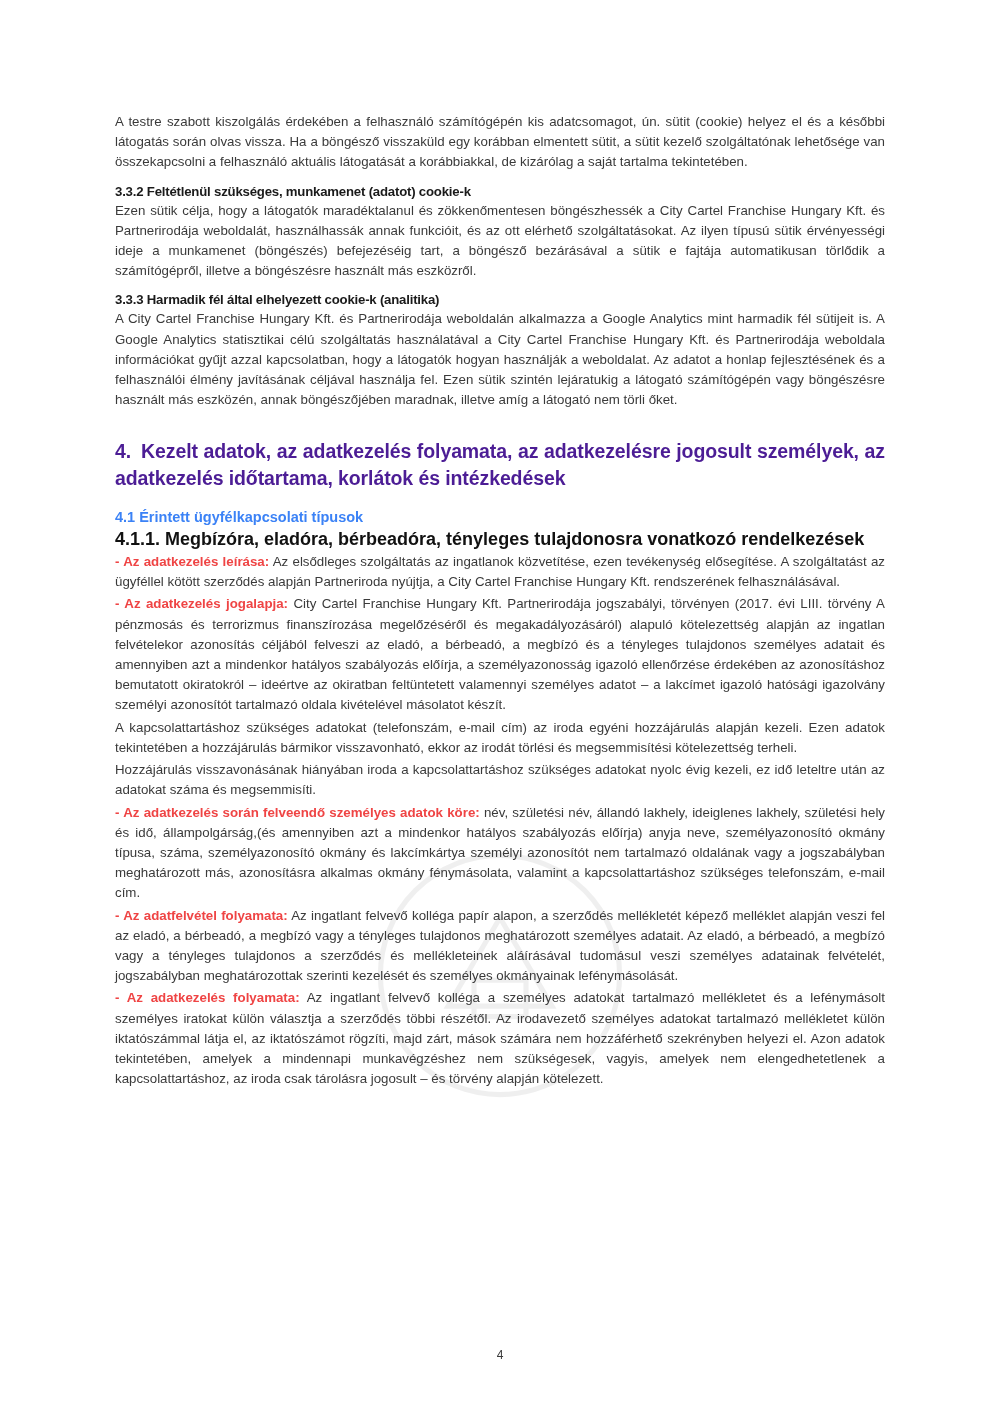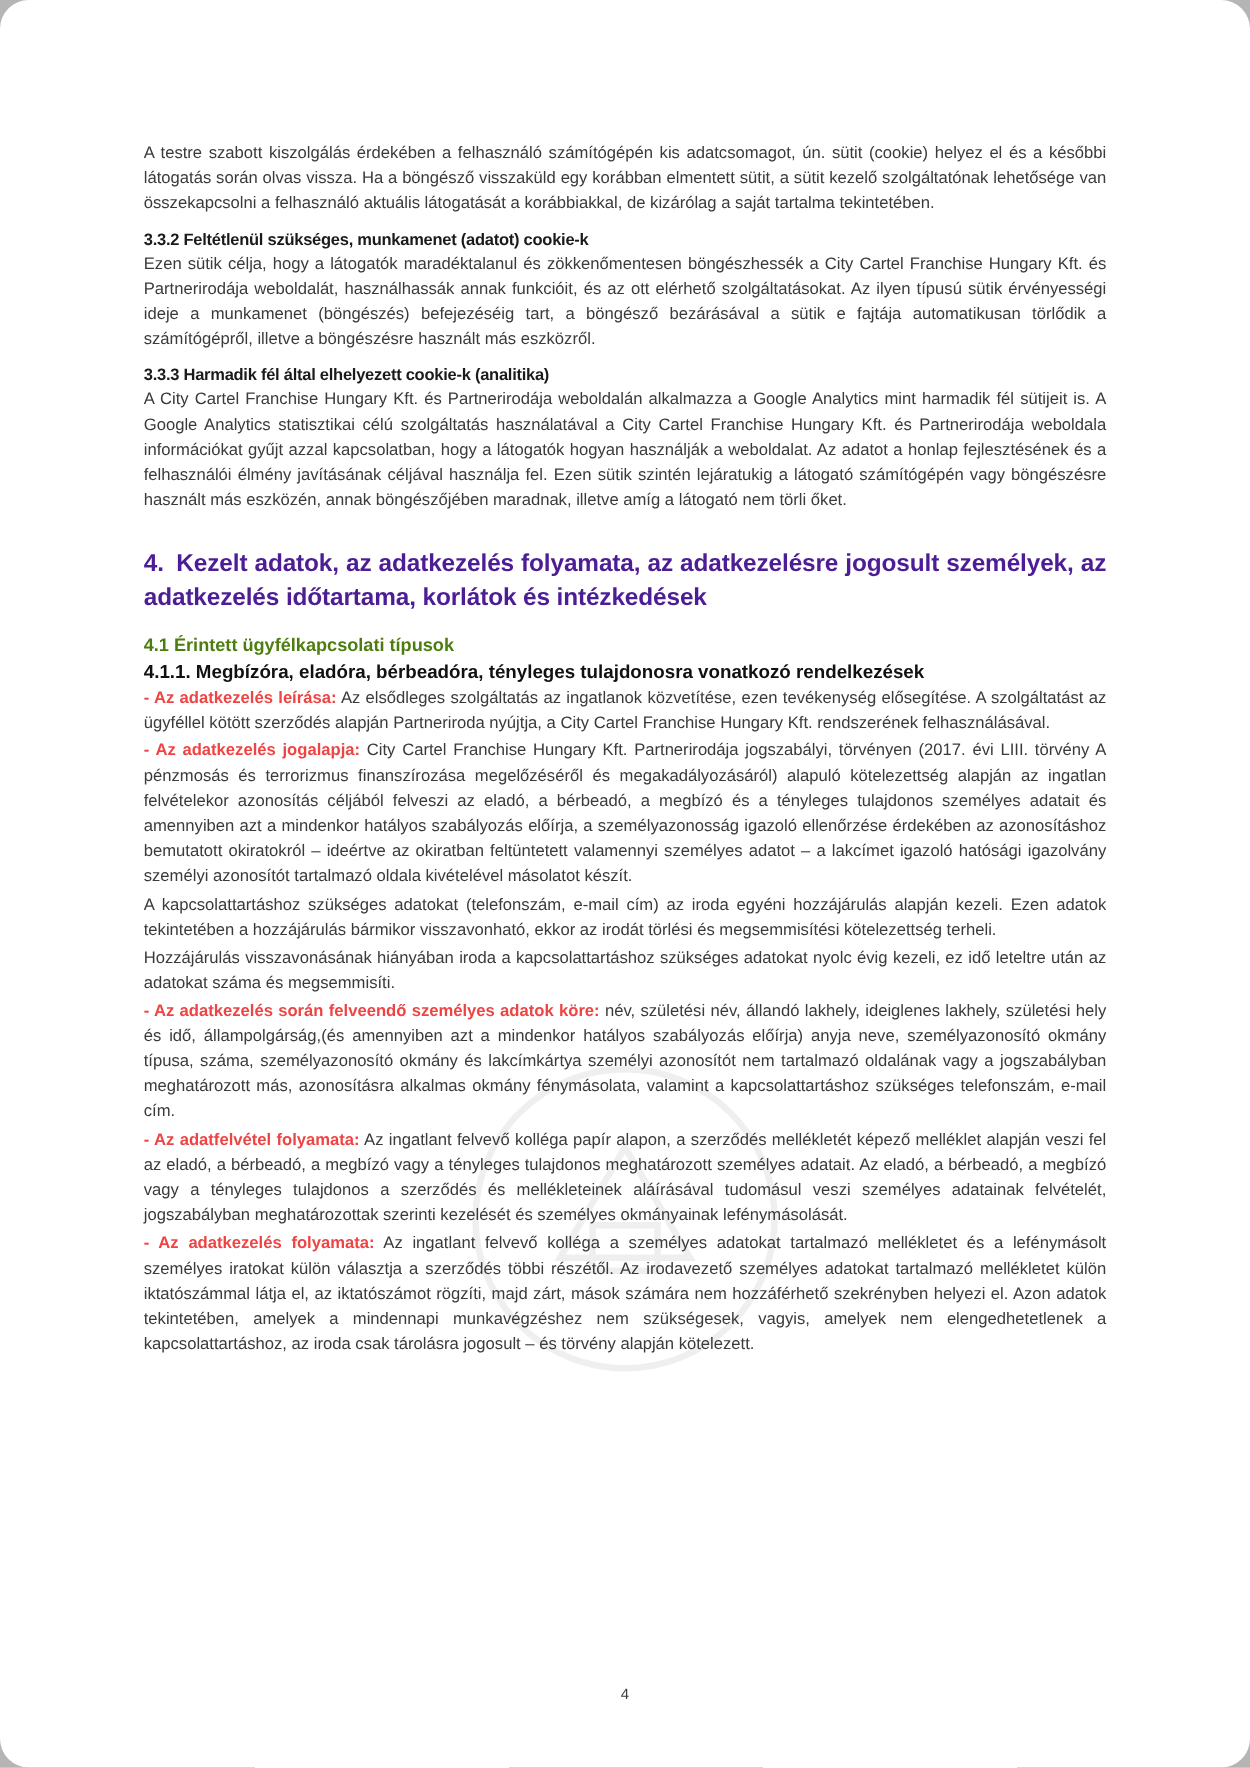--- a/index.html
+++ b/index.html
@@ -9,21 +9,20 @@
   }
   .page {
     width: 1000px;
     height: 1414px;
     background: #ffffff;
     position: relative;
     overflow: hidden;
     box-sizing: border-box;
     font-family: "Liberation Sans", sans-serif;
     color: #2a2a2a;
-    border-radius: 23px;
   }
   .content {
     position: absolute;
     left: 115px;
     top: 112px;
     width: 770px;
   }
   p, h2, h3, h4 {
     margin: 0;
   }
@@ -55,25 +54,25 @@
     margin-top: 28px;
     margin-bottom: 18px;
     letter-spacing: -0.1px;
   }
   .section-title .num {
     margin-right: 10px;
   }
   .h41 {
     font-size: 14.5px;
     font-weight: bold;
-    color: #4d7c0f;
+    color: #3b82f6;
     margin-bottom: 4px;
   }
   .h411 {
-    font-size: 15px;
+    font-size: 18px;
     font-weight: bold;
     color: #111111;
     margin-bottom: 2px;
   }
   .lead {
     font-weight: bold;
     color: #ef4444;
   }
   .page-number {
     position: absolute;

